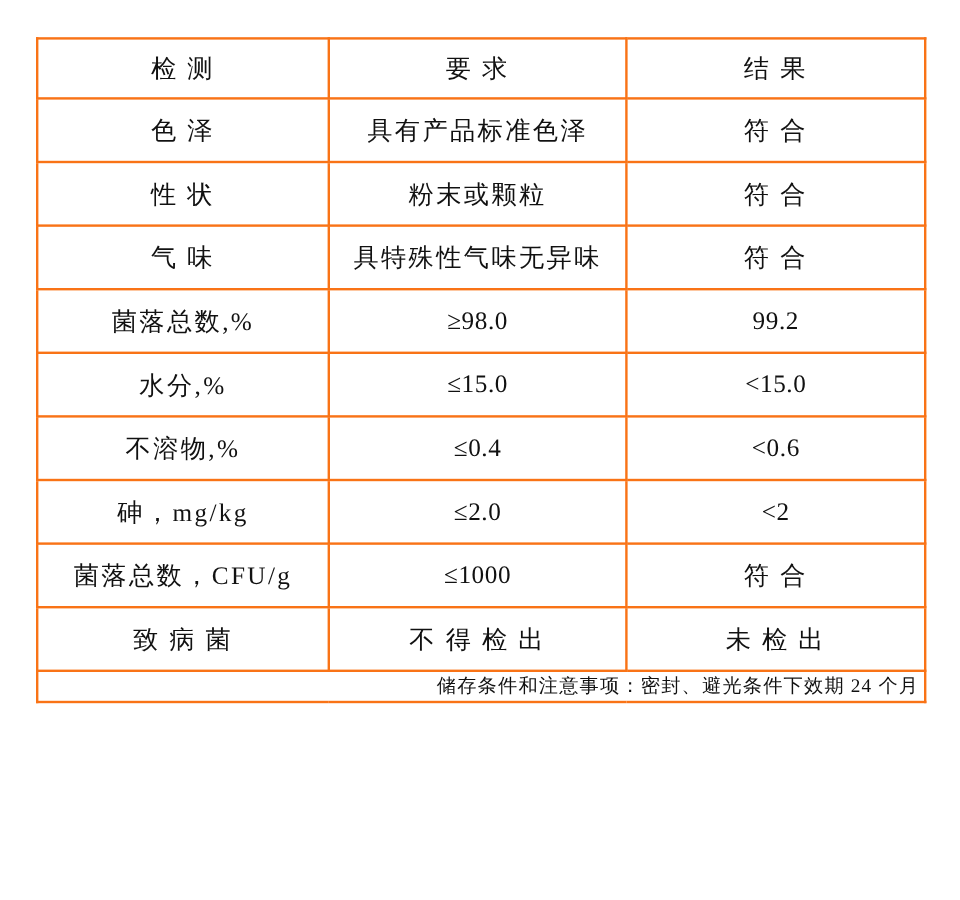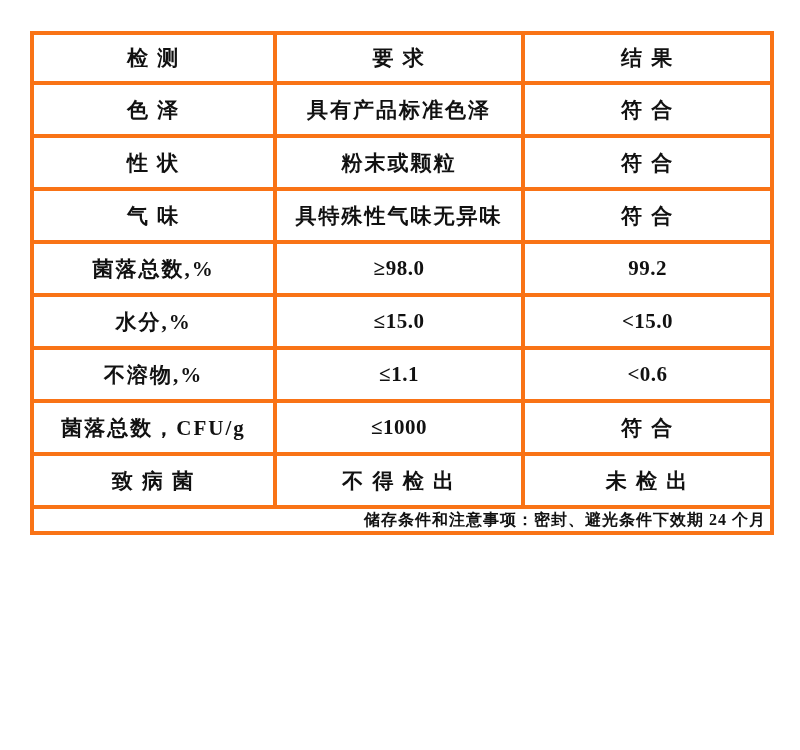--- a/index.html
+++ b/index.html
@@ -20,26 +20,26 @@
   table.spec {
     position: absolute;
     left: 30px;
     top: 31px;
     width: 740px;
     border-collapse: collapse;
     table-layout: fixed;
   }
   table.spec th,
   table.spec td {
-    border: 4px solid #f97316;
+    border: 2px solid #f97316;
     text-align: center;
     vertical-align: middle;
     color: #111111;
     font-size: 21px;
-    font-weight: bold;
+    font-weight: normal;
     letter-spacing: 2px;
     padding: 0 4px;
     overflow: hidden;
     white-space: nowrap;
   }
   table.spec td.num {
     letter-spacing: 0.5px;
   }
   tr.hdr   { height: 50px; }
   tr.row   { height: 53px; }
@@ -90,22 +90,27 @@
       <td class="num">≥98.0</td>
       <td class="num">99.2</td>
     </tr>
     <tr class="row">
       <td>水分,%</td>
       <td class="num">≤15.0</td>
       <td class="num">&lt;15.0</td>
     </tr>
     <tr class="row">
       <td>不溶物,%</td>
-      <td class="num">≤1.1</td>
+      <td class="num">≤0.4</td>
       <td class="num">&lt;0.6</td>
+    </tr>
+    <tr class="row">
+      <td>砷，mg/kg</td>
+      <td class="num">≤2.0</td>
+      <td class="num">&lt;2</td>
     </tr>
     <tr class="row">
       <td>菌落总数，CFU/g</td>
       <td class="num">≤1000</td>
       <td>符 合</td>
     </tr>
     <tr class="row">
       <td>致 病 菌</td>
       <td>不 得 检 出</td>
       <td>未 检 出</td>

